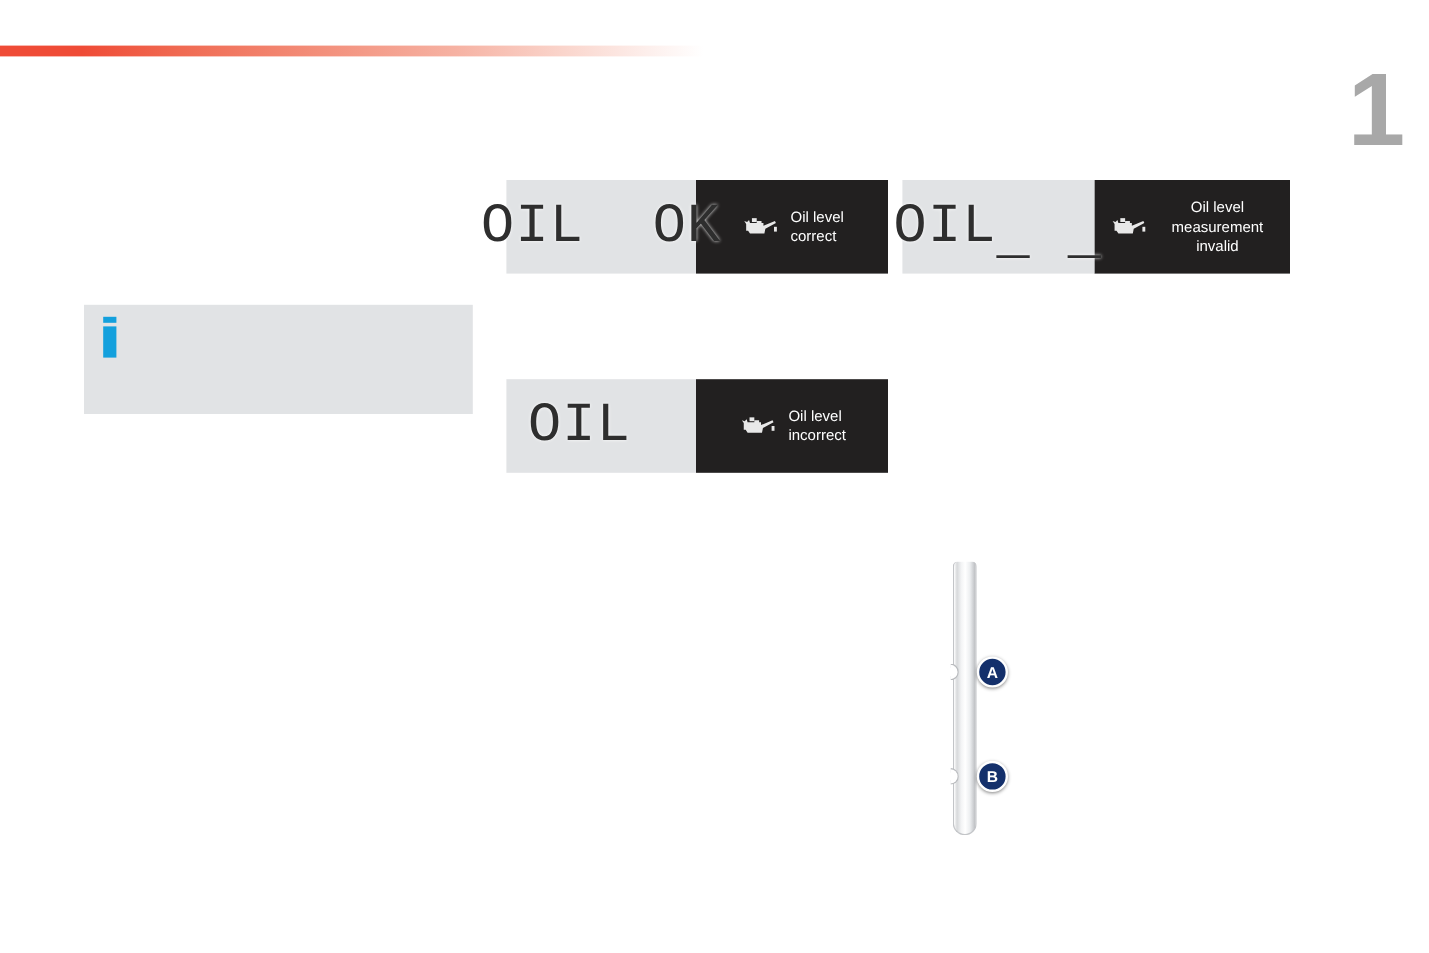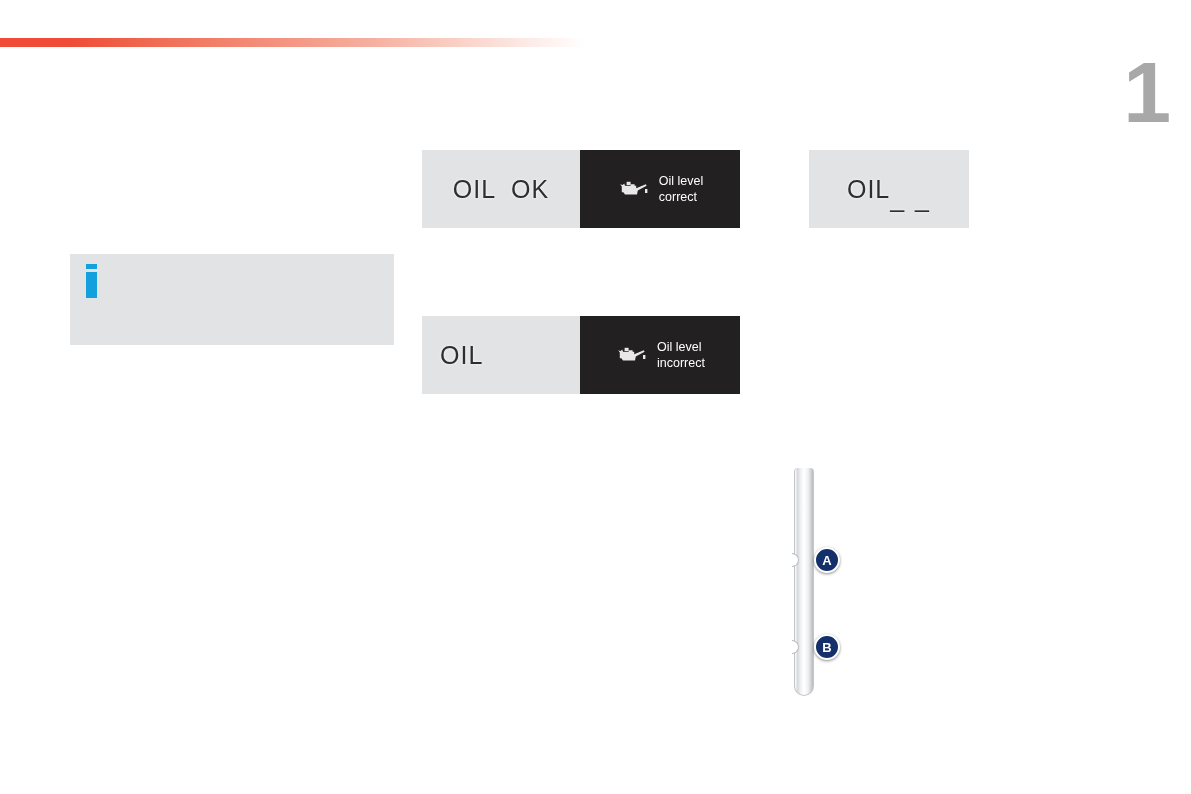--- a/index.html
+++ b/index.html
@@ -100,22 +100,22 @@
   }
 
   .lcd-panel {
     background: #e1e3e5;
     display: flex;
     align-items: center;
     justify-content: center;
     position: relative;
   }
   .lcd-text {
-    font-family: Liberation Sans, sans-serif;
-    font-size: 25px;
+    font-family: Liberation Mono, monospace;
+    font-size: 46px;
     color: #2e2e2e;
     letter-spacing: 1px;
     white-space: pre;
     text-shadow: 0 0 3px rgba(255,255,255,0.95);
   }
   .lcd-text .dashes {
     display: inline-block;
     position: relative;
     top: 9px;
     letter-spacing: 2px;
@@ -226,23 +226,35 @@
       <rect x="12" y="3" width="5" height="4" fill="#e8e8e8"></rect>
       <rect x="35" y="12" width="3" height="5" fill="#e8e8e8"></rect>
     </svg>
     <div class="caption-text">
       <div>Oil level</div>
       <div>correct</div>
     </div>
   </div>
 </div>
 
-<div class="display-pair" style="left:809px; top:150px;">
+<div class="display-pair" style="left:752px; top:150px;">
   <div class="lcd-panel" style="width:160px; height:78px;">
     <span class="lcd-text"><span>OIL</span><span class="dashes">_ _</span></span>
+  </div>
+  <div class="caption-panel wide" style="width:163px; height:78px;">
+    <svg class="oilcan-icon" viewBox="0 0 40 24">
+      <path d="M6 9 L4 6 L7 7 L9 5 L10 8 L17 8 L17 6 L22 6 L22 8 L24 8 L24 11
+               L36 6 L37 8 L26 14 L25 19 L10 19 L8 16 L6 16 Z" fill="#e8e8e8"></path>
+      <rect x="12" y="3" width="5" height="4" fill="#e8e8e8"></rect>
+      <rect x="35" y="12" width="3" height="5" fill="#e8e8e8"></rect>
+    </svg>
+    <div class="caption-text">
+      <div>Oil level measurement</div>
+      <div>invalid</div>
+    </div>
   </div>
 </div>
 
 <div class="display-pair" style="left:422px; top:316px;">
   <div class="lcd-panel" style="width:158px; height:78px; justify-content:flex-start; padding-left:18px;">
     <span class="lcd-text"><span>OIL</span></span>
   </div>
   <div class="caption-panel" style="width:160px; height:78px;">
     <svg class="oilcan-icon" viewBox="0 0 40 24">
       <path d="M6 9 L4 6 L7 7 L9 5 L10 8 L17 8 L17 6 L22 6 L22 8 L24 8 L24 11

